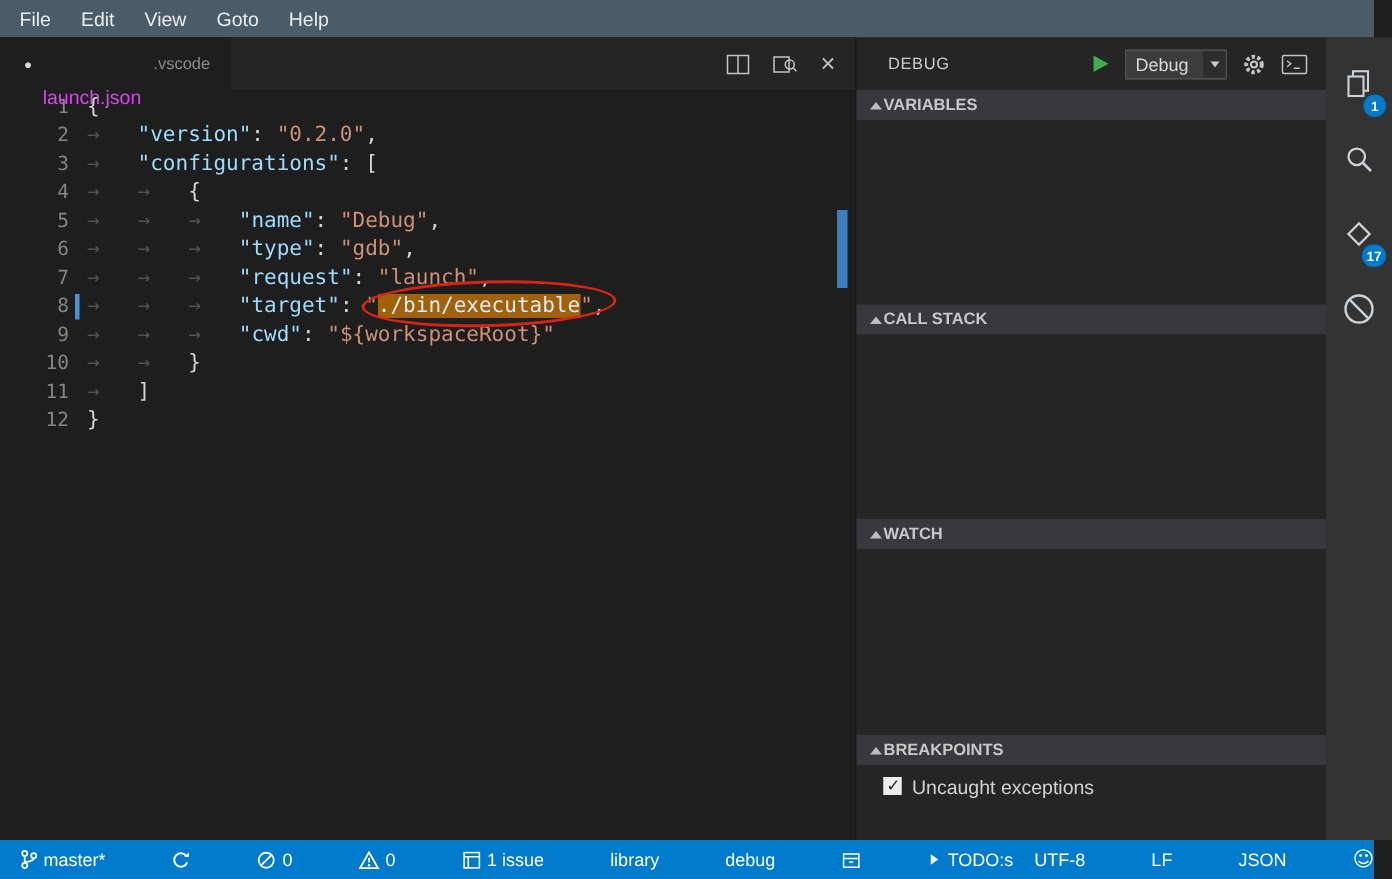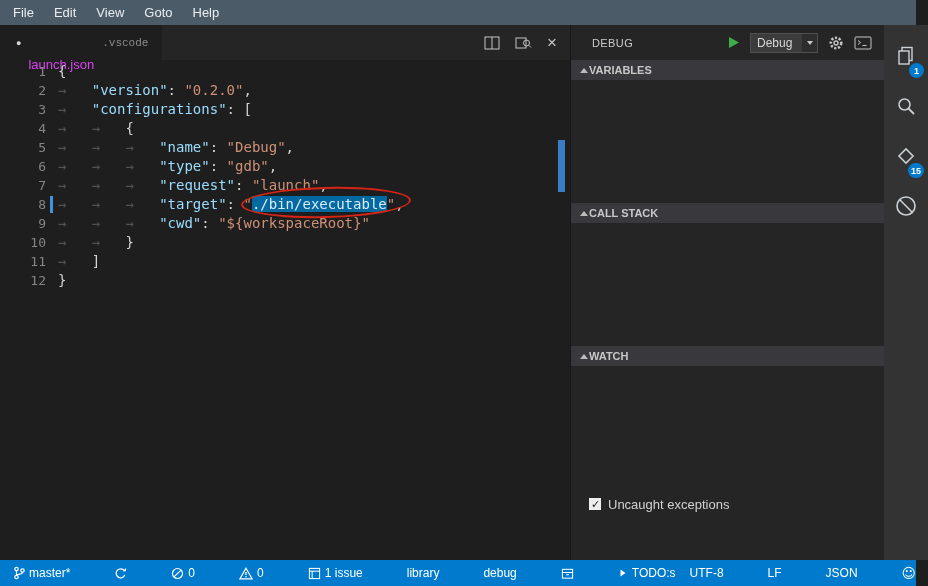--- a/index.html
+++ b/index.html
@@ -15,35 +15,35 @@
   
   .main { flex:1 1 auto; min-height:0; display:flex; }
 
   
   .editor-col { width:570px; flex:0 0 570px; display:flex; flex-direction:column; background:#1e1e1e; }
   .tabbar { flex:0 0 35px; height:35px; background:#252526; display:flex; align-items:center;
             justify-content:space-between; }
   .tab { height:35px; background:#1e1e1e; display:flex; align-items:center; padding:0 14px 0 16px; gap:7px; }
   .dirty { color:#d8d8d8; font-size:9px; }
   .fname { color:#d946ef; font-size:13px;margin-top:43px; }
-  .fdir  { color:#8b8b8b; font-size:11px; margin-left:1px;font-family:Liberation Mono, monospace; }
+  .fdir  { color:#8b8b8b; font-size:11px; margin-left:1px; }
   .tab-actions { display:flex; align-items:center; gap:15px; padding-right:13px; color:#c5c5c5; }
   .ticon { display:flex; align-items:center; color:#c5c5c5; }
   .ticon.close { font-size:17px; line-height:14px; }
 
   .editor { flex:1 1 auto; position:relative; padding-top:2px; overflow:hidden; }
   .code-line { display:flex; height:19px; line-height:19px; position:relative;
                font-family:"DejaVu Sans Mono", monospace; font-size:14px; }
   .gutter { flex:0 0 46px; width:46px; text-align:right; color:#858585; font-size:13px; }
   .code { white-space:pre; padding-left:12px; }
   .tok-w   { color:#4d5257; }
   .tok-k   { color:#9cdcfe; }
   .tok-s   { color:#ce9178; }
   .tok-p   { color:#d4d4d4; }
-  .tok-sel { color:#dcebfb; background:#0369a1; }
+  .tok-sel { color:#dcebfb; background:#a16207; }
   .cursor { position:absolute; left:50px; top:1px; width:3px; height:17px; background:#4292dd; }
 
   .annotation-ellipse { position:absolute; left:241px; top:127px; width:170px; height:31px;
                         border:2.5px solid #d62517; border-radius:50%; transform:rotate(-1.5deg); }
   .scroll-thumb { position:absolute; left:558px; top:80px; width:7px; height:52px; background:#3c7cc2; }
 
   
   .debug-panel { width:314px; flex:0 0 314px; background:#252526; border-left:1px solid #171717;
                  display:flex; flex-direction:column; min-height:0; }
   .debug-header { flex:0 0 35px; display:flex; align-items:center; padding:0 12px 0 21px; }
@@ -239,20 +239,24 @@
 
       <div class="section">
         <div class="sec-header">
           <span class="tri"></span>
           <span>WATCH</span>
         </div>
         <div class="sec-body h-watch"></div>
       </div>
 
       <div class="section" style="flex:1 1 auto;">
+        <div class="sec-header">
+          <span class="tri"></span>
+          <span>BREAKPOINTS</span>
+        </div>
         <div class="sec-body bp-body">
             <div class="bp-row">
               <span class="cb checked"></span>
               <span class="bp-label">Uncaught exceptions</span>
             </div>
           </div>
       </div>
     </div>
 
     <div class="activitybar">
@@ -272,21 +276,21 @@
               <line x1="13.5" y1="13.5" x2="19" y2="19" stroke="currentColor" stroke-width="1.8"></line>
             </svg>
         </span>
       </div>
       <div class="act-item">
         <span>
           <svg width="22" height="22" viewBox="0 0 22 22">
               <rect x="6" y="6" width="10" height="10" fill="none" stroke="currentColor" stroke-width="1.5" transform="rotate(45 11 11)"></rect>
             </svg>
         </span>
-        <span class="badge">15</span>
+        <span class="badge">17</span>
       </div>
       <div class="act-item">
         <span>
           <svg width="24" height="24" viewBox="0 0 24 24">
               <circle cx="12" cy="12" r="9" fill="none" stroke="currentColor" stroke-width="1.6"></circle>
               <line x1="5.8" y1="5.8" x2="18.2" y2="18.2" stroke="currentColor" stroke-width="1.6"></line>
             </svg>
         </span>
       </div>
     </div>

